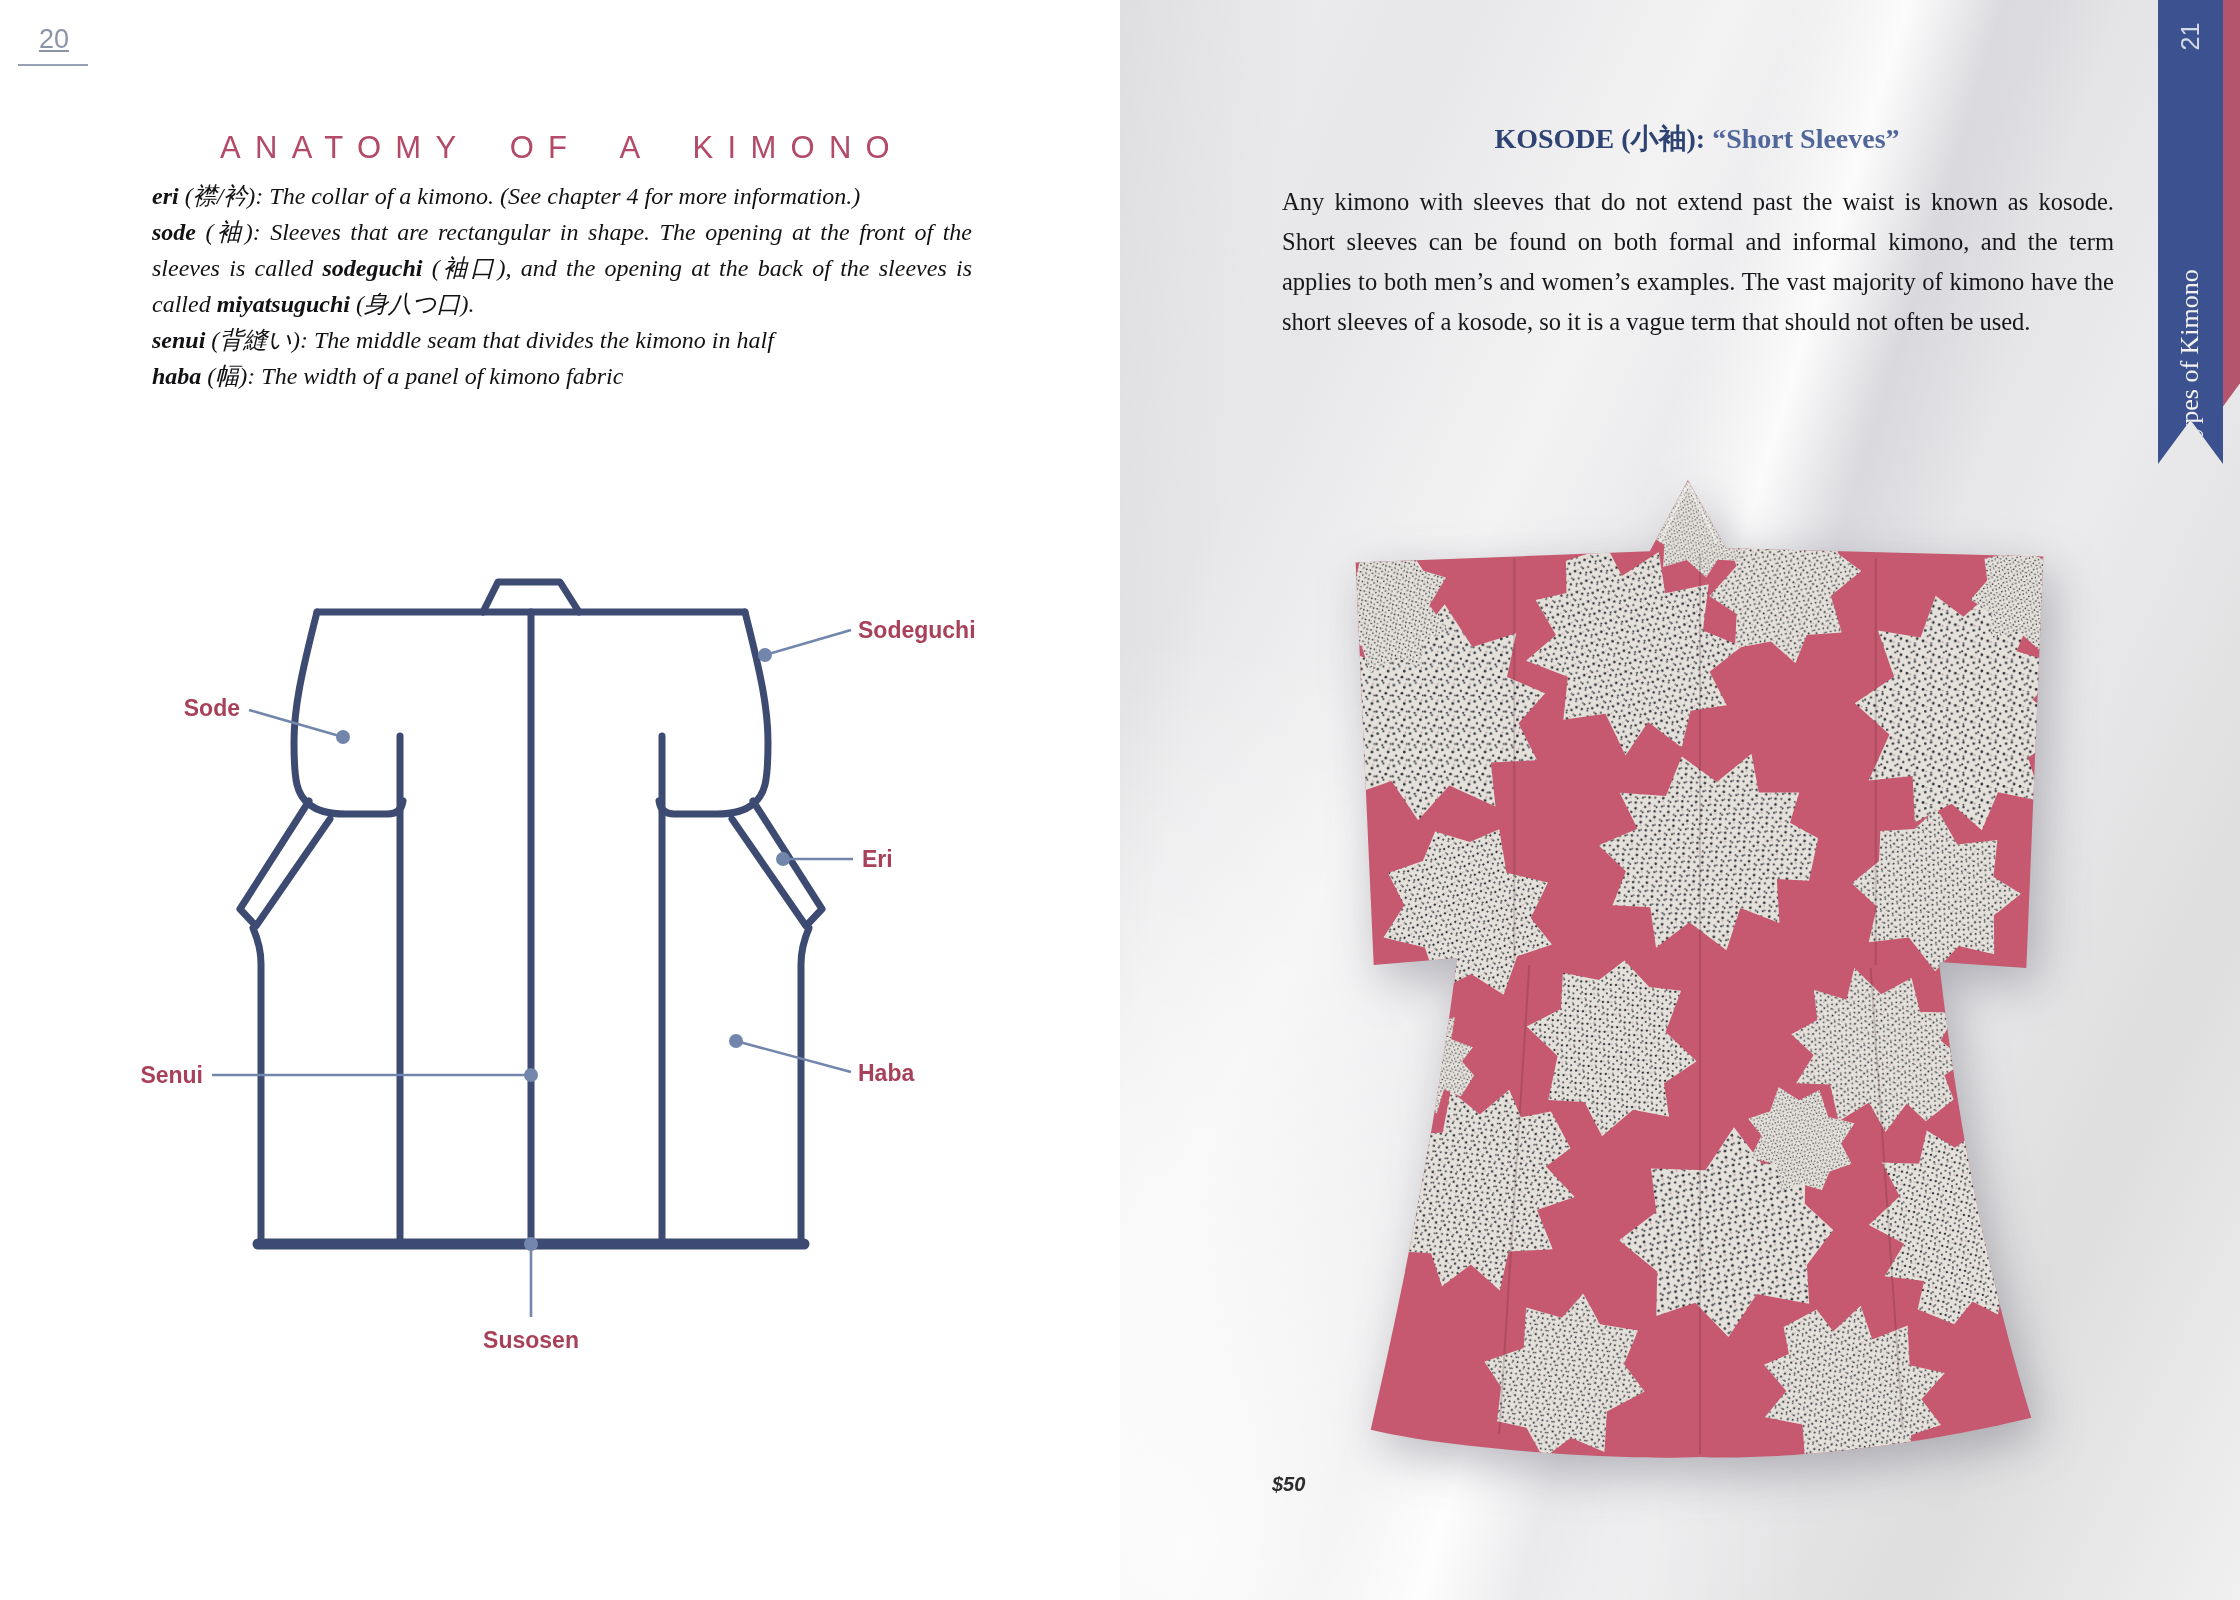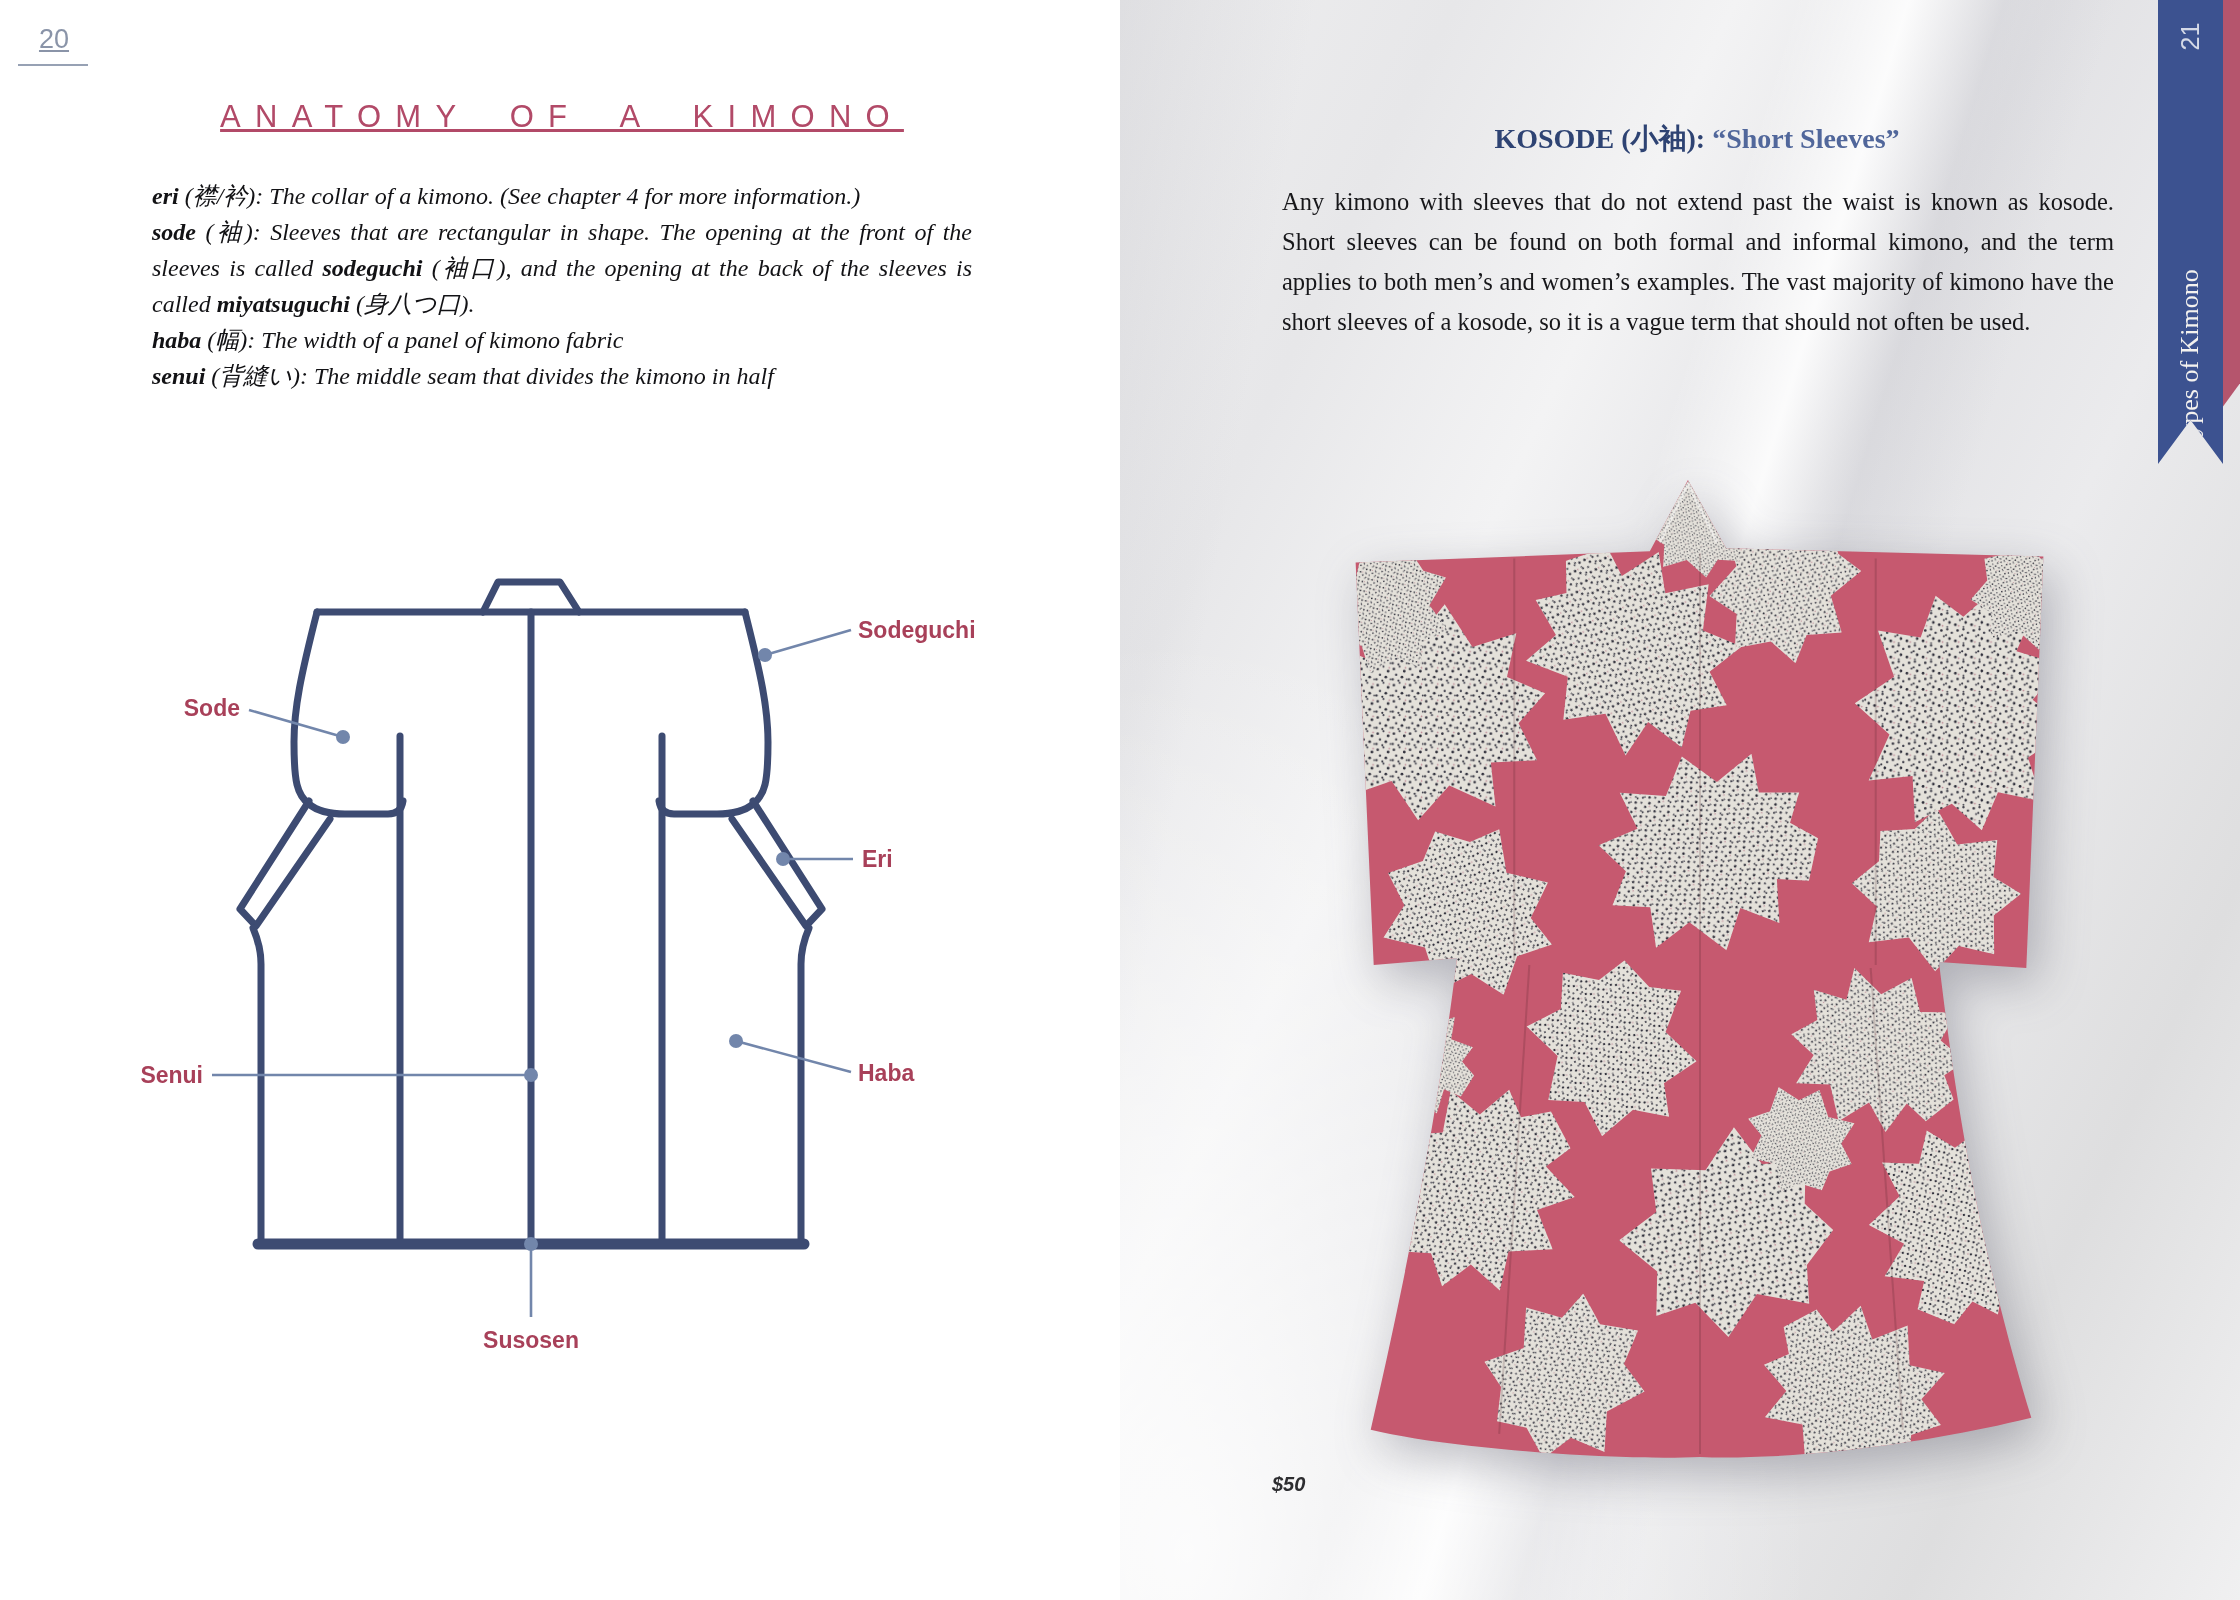--- a/index.html
+++ b/index.html
@@ -13,23 +13,23 @@
       linear-gradient(107deg, rgba(255,255,255,0) 42%, rgba(255,255,255,0.85) 49%, rgba(205,205,211,0.40) 55%, rgba(255,255,255,0) 62%),
       linear-gradient(100deg, rgba(185,185,192,0.30) 0%, rgba(255,255,255,0) 14%),
       linear-gradient(115deg, #efeff0 0%, #e7e7e9 18%, #f3f3f4 33%, #e1e1e4 50%, #ebebed 64%, #dededf 82%, #f0f0f1 100%);
   }
 
   
   .folio{position:absolute;left:20px;top:24px;width:68px;text-align:center;
          font-family:"Liberation Sans",sans-serif;font-size:27px;color:#8a94a8;text-decoration:underline;}
   .folio-rule{position:absolute;left:18px;top:64px;width:70px;height:0;
               border-top:2px solid #97a1b4;}
-  .left-title{position:absolute;left:150px;top:99px;width:824px;text-align:center;
+  .left-title{position:absolute;left:150px;top:130px;width:824px;text-align:center;
         font-family:"Liberation Sans",sans-serif;font-size:31px;font-weight:500;
-        color:#b24a68;letter-spacing:0.46em;word-spacing:0.55em;white-space:nowrap;text-decoration:underline;}
+        color:#b24a68;letter-spacing:0.46em;word-spacing:0.55em;white-space:nowrap;}
   .glossary{position:absolute;left:152px;top:178px;width:820px;
         font-size:24px;line-height:36px;color:#121215;}
   .glossary p{margin:0;text-align:justify;font-style:italic;}
   .glossary b{font-weight:bold;}
 
   .diagram{position:absolute;left:0;top:560px;width:1000px;height:800px;}
   .diag-label{font-family:"Liberation Sans",sans-serif;font-size:23px;font-weight:600;fill:#a84059;}
 
   
   .right-title{position:absolute;left:162px;top:120px;width:830px;text-align:center;
@@ -64,22 +64,22 @@
 <div class="page page-left">
 
   <div class="folio">20</div>
   <div class="folio-rule"></div>
 
   <div class="left-title">ANATOMY OF A KIMONO</div>
 
   <div class="glossary">
     <p><b>eri</b><span> (襟/衿): The collar of a kimono. (See chapter 4 for more information.)</span></p>
     <p><b>sode</b><span> (袖): Sleeves that are rectangular in shape. The opening at the front of the sleeves is called </span><b>sodeguchi</b><span> (袖口), and the opening at the back of the sleeves is called </span><b>miyatsuguchi</b><span> (身八つ口).</span></p>
+    <p><b>senui</b><span> (背縫い): The middle seam that divides the kimono in half</span></p>
     <p><b>haba</b><span> (幅): The width of a panel of kimono fabric</span></p>
-    <p><b>senui</b><span> (背縫い): The middle seam that divides the kimono in half</span></p>
   </div>
 
   <svg class="diagram" viewBox="0 0 1000 800">
     <g fill="none" stroke="#3d4b72" stroke-width="7" stroke-linecap="round" stroke-linejoin="round">
 
       <path d="M483,52 L498,22 L560,22 L579,52"></path>
 
       <path d="M317,52 L745,52"></path>
 
       <path d="M317,52 C301,115 294,148 294,182 C294,222 297,235 309,244 C317,251 331,254 345,254 L388,254 C398,254 402,248 403,241"></path>

